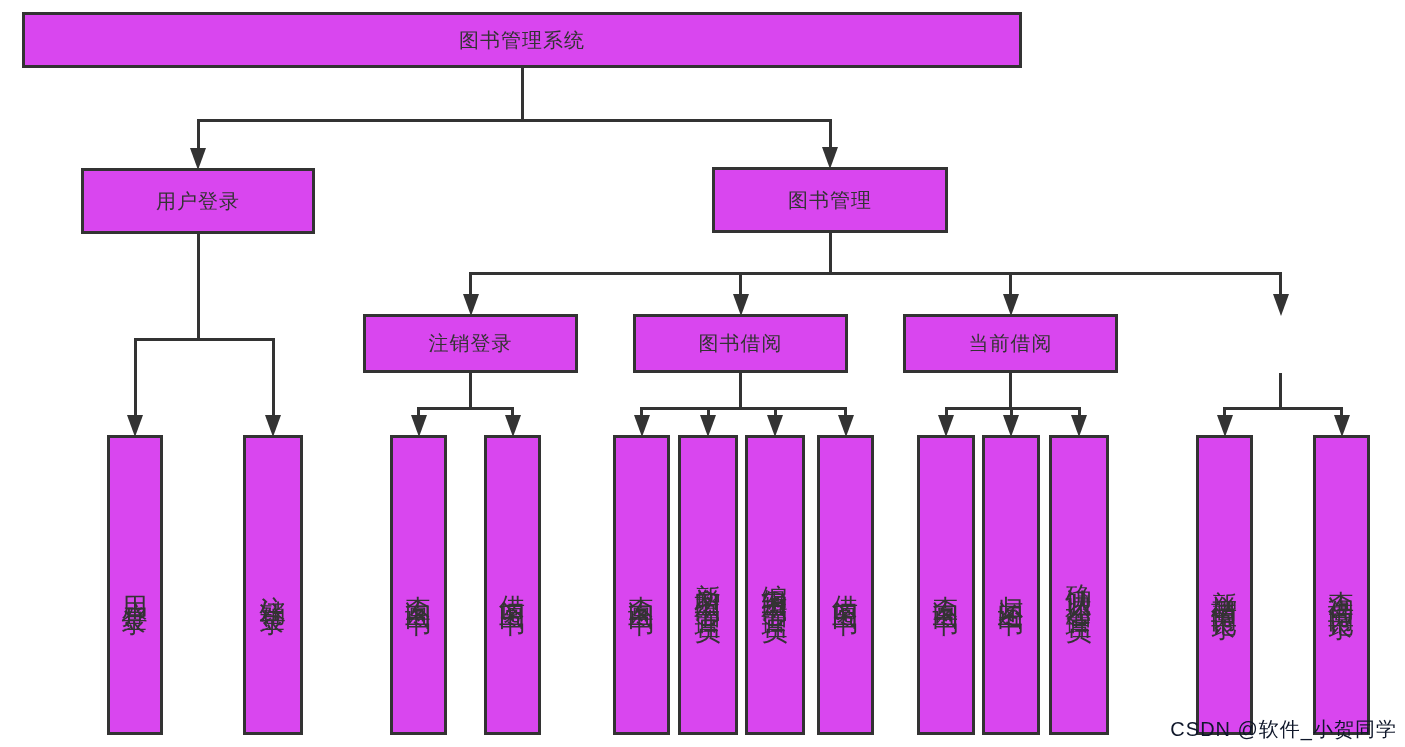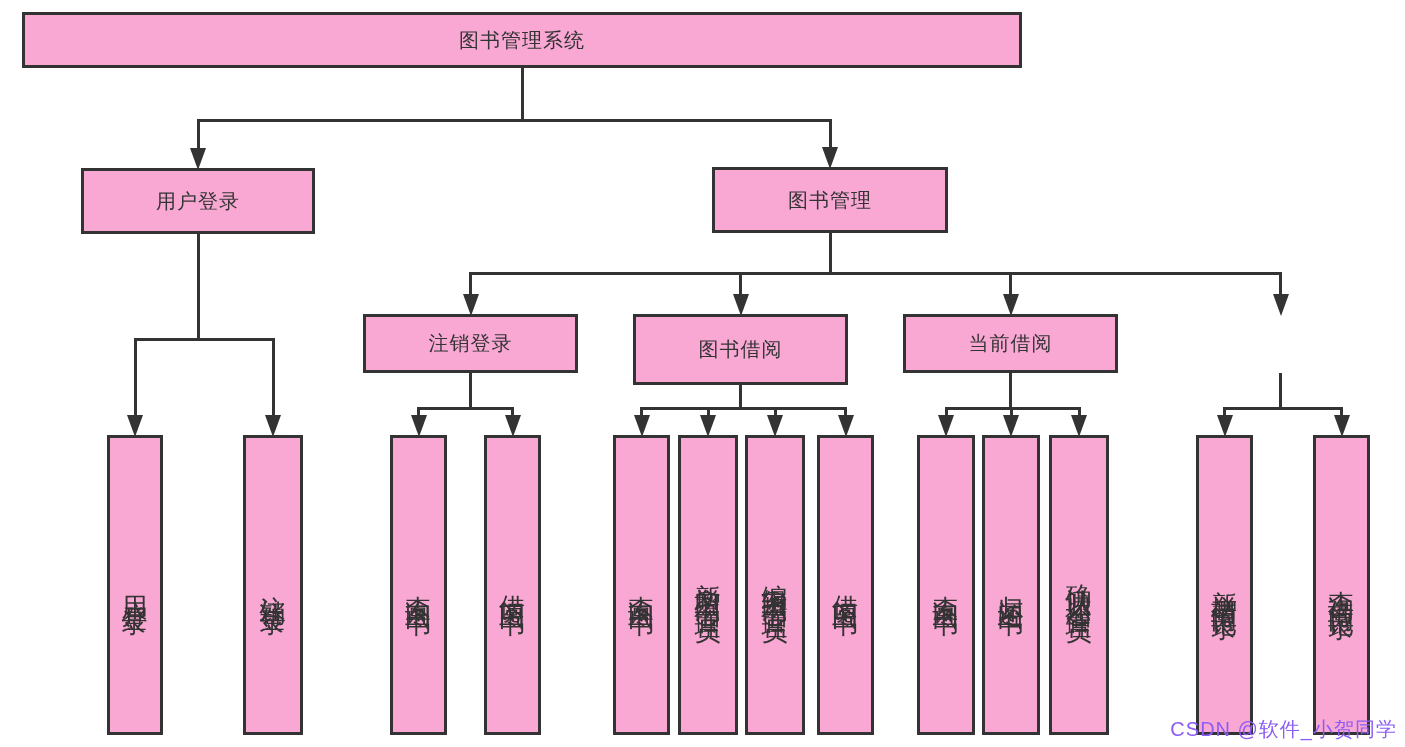--- a/index.html
+++ b/index.html
@@ -11,21 +11,21 @@
   #canvas{
     position:relative;
     width:1405px;height:747px;
     background:var(--bg);
     overflow:hidden;
     font-family:"Liberation Sans","DejaVu Sans",sans-serif;
   }
   .node{
     position:absolute;
     box-sizing:border-box;
-    background:#f9a8d4;
+    background:#d946ef;
     border:3px solid var(--line);
     display:flex;
     align-items:center;
     justify-content:center;
     color:var(--text);
     font-size:20px;
     letter-spacing:1px;
     z-index:2;
   }
   .node.vertical span{
@@ -56,34 +56,34 @@
     font-size:20px;
     letter-spacing:1px;
     z-index:10;
     pointer-events:none;
   }
 </style>
 </head>
 <body>
 
 <div id="canvas">
-  <div class="watermark" style="color: #8b5cf6;">CSDN @软件_小贺同学</div>
+  <div class="watermark" style="color: #0f172a;">CSDN @软件_小贺同学</div>
 <div class="node" style="left: 22px; top: 12px; width: 1000px; height: 56px;">
       <span>图书管理系统</span>
     </div>
     <div class="node" style="left: 81px; top: 168px; width: 234px; height: 66px;">
       <span>用户登录</span>
     </div>
     <div class="node" style="left: 712px; top: 167px; width: 236px; height: 66px;">
       <span>图书管理</span>
     </div>
     <div class="node" style="left: 363px; top: 314px; width: 215px; height: 59px;">
       <span>注销登录</span>
     </div>
-    <div class="node" style="left: 633px; top: 314px; width: 215px; height: 71px;">
+    <div class="node" style="left: 633px; top: 314px; width: 215px; height: 59px;">
       <span>图书借阅</span>
     </div>
     <div class="node" style="left: 903px; top: 314px; width: 215px; height: 59px;">
       <span>当前借阅</span>
     </div>
     <div class="node vertical" style="left: 107px; top: 435px; width: 56px; height: 300px;">
       <span>用户登录</span>
     </div>
     <div class="node vertical" style="left: 243px; top: 435px; width: 60px; height: 300px;">
       <span>注销登录</span>

